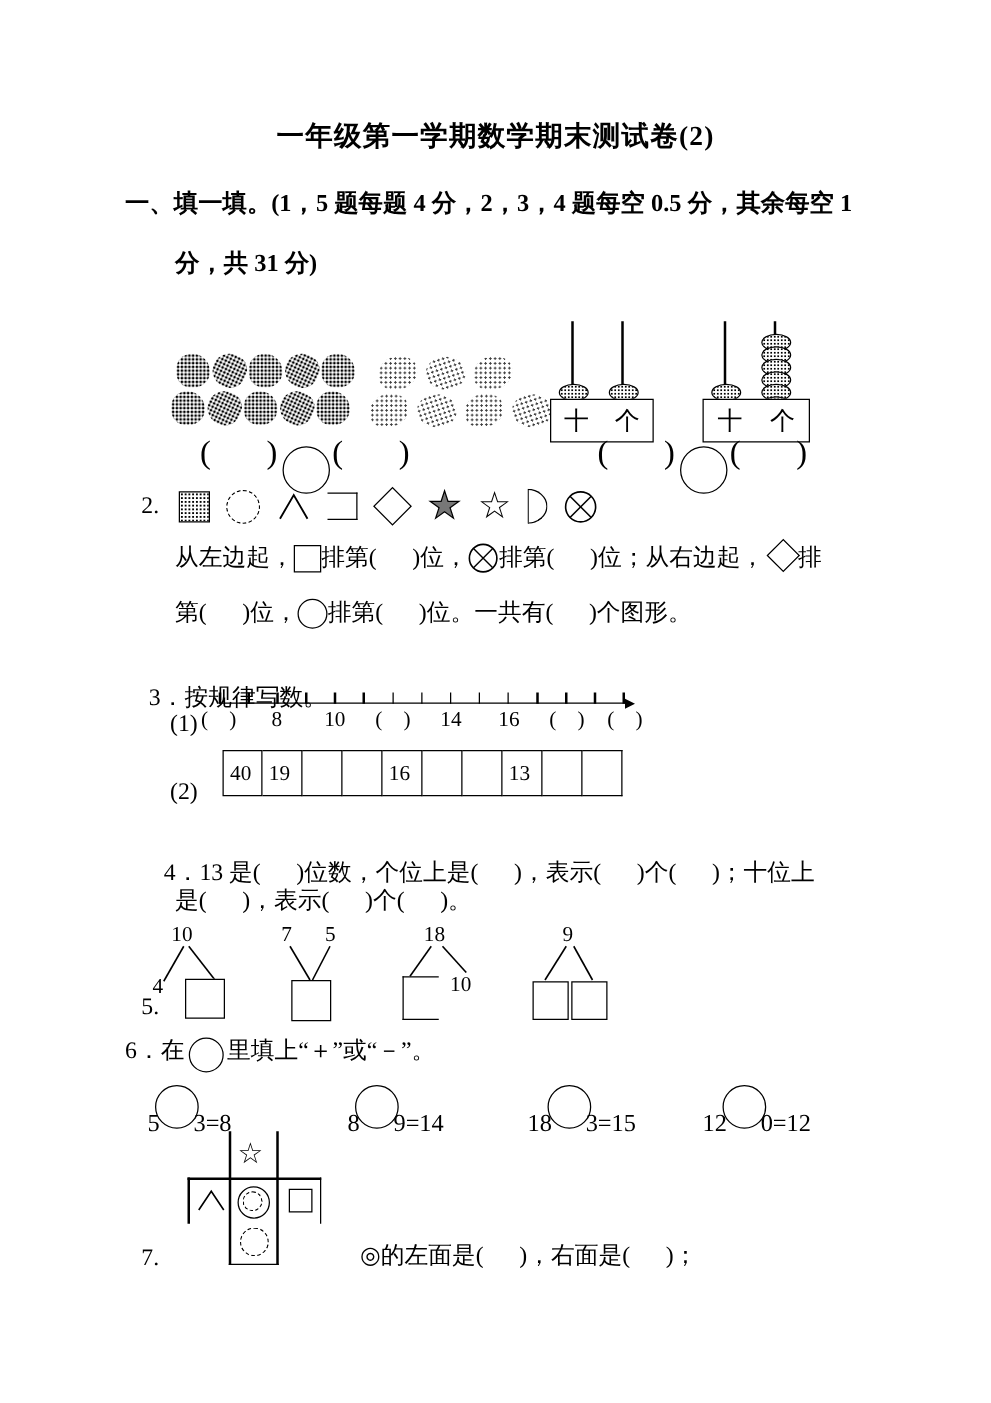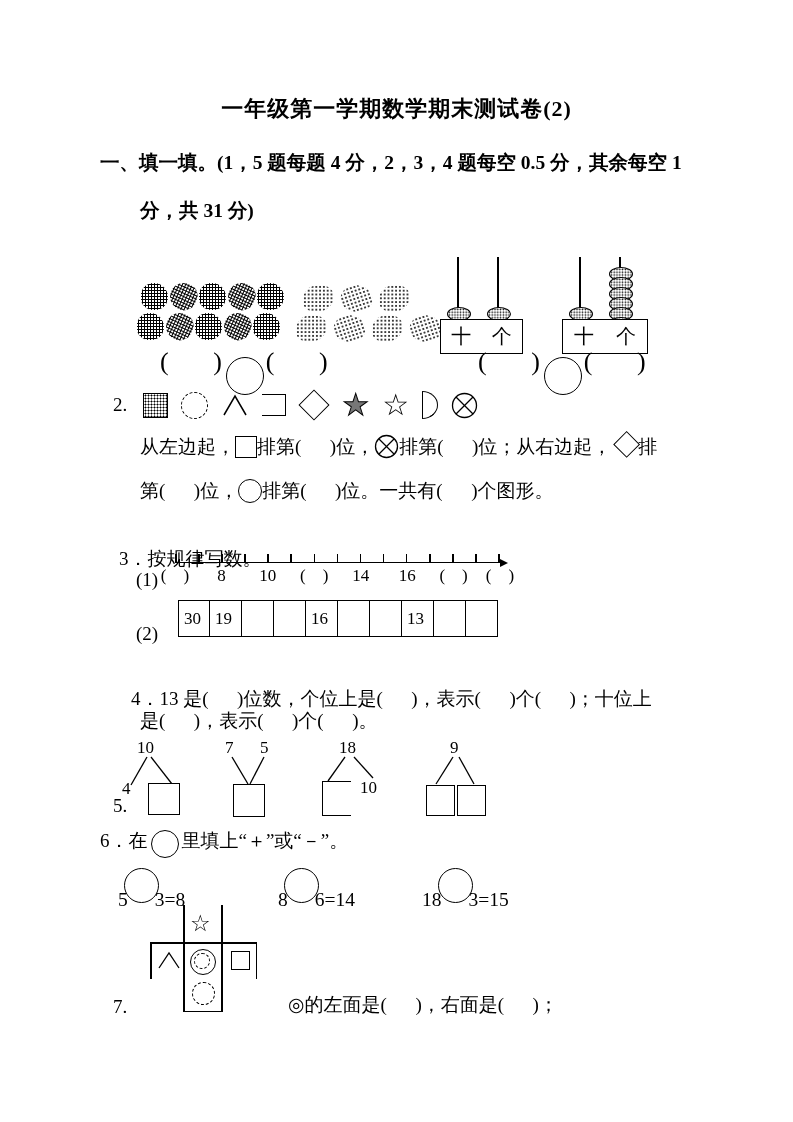--- a/index.html
+++ b/index.html
@@ -228,21 +228,21 @@
         <span class="nl-label" style="left: 42.8571%;">(    )</span>
         <span class="nl-label" style="left: 57.1429%;">14</span>
         <span class="nl-label" style="left: 71.4286%;">16</span>
         <span class="nl-label" style="left: 85.7143%;">(    )</span>
         <span class="nl-label" style="left: 100%;">(    )</span>
       </div>
   </div>
 
   <div class="abs t19" style="top:622px;left:136px;">(2)</div>
   <div class="abs ntable" style="top:600px;left:178px;">
-      <div class="t-cell">30</div>
+      <div class="t-cell">40</div>
       <div class="t-cell">19</div>
       <div class="t-cell"></div>
       <div class="t-cell"></div>
       <div class="t-cell">16</div>
       <div class="t-cell"></div>
       <div class="t-cell"></div>
       <div class="t-cell">13</div>
       <div class="t-cell"></div>
       <div class="t-cell"></div>
     </div>
@@ -305,26 +305,31 @@
 
   <div class="abs" style="top:868px;left:0;width:793px;height:48px;">
     <div class="eq" style="left:118px;">
       <span>5</span>
         <span class="eq-circle"></span>
         <span>3=8</span>
     </div>
     <div class="eq" style="left:278px;">
       <span>8</span>
         <span class="eq-circle"></span>
-        <span>6=14</span>
+        <span>9=14</span>
     </div>
     <div class="eq" style="left:422px;">
       <span>18</span>
         <span class="eq-circle"></span>
         <span>3=15</span>
+    </div>
+    <div class="eq" style="left:562px;">
+      <span>12</span>
+        <span class="eq-circle"></span>
+        <span>0=12</span>
     </div>
   </div>
 
   <div class="abs" style="top:905px;left:0;width:793px;height:130px;">
     <div class="abs" style="left:150px;top:0;width:107px;height:108px;">
       <div class="xline" style="left:33px;top:0;width:1.5px;height:107px;"></div>
       <div class="xline" style="left:71px;top:0;width:1.5px;height:107px;"></div>
       <div class="xline" style="left:33px;top:105.5px;width:39.5px;height:1.5px;"></div>
       <div class="xline" style="left:0;top:37px;width:107px;height:1.5px;"></div>
       <div class="xline" style="left:0;top:37px;width:1.5px;height:37px;"></div>

